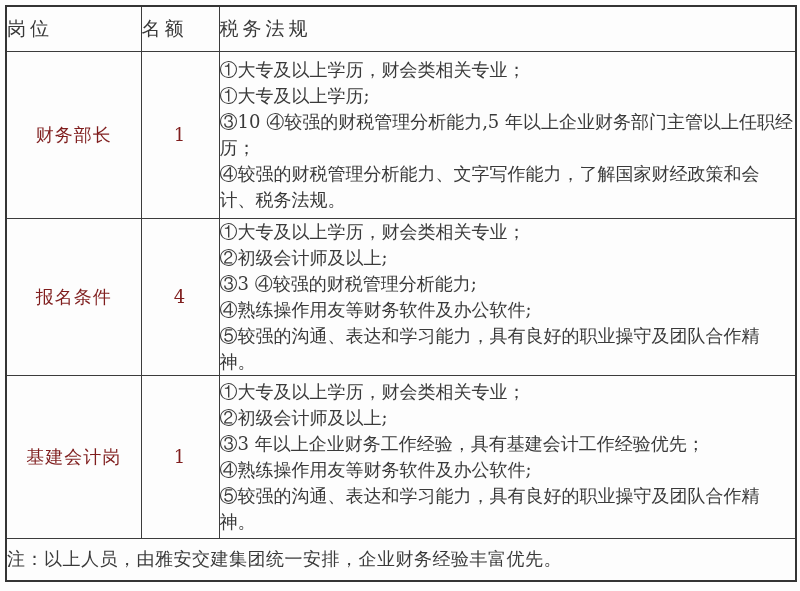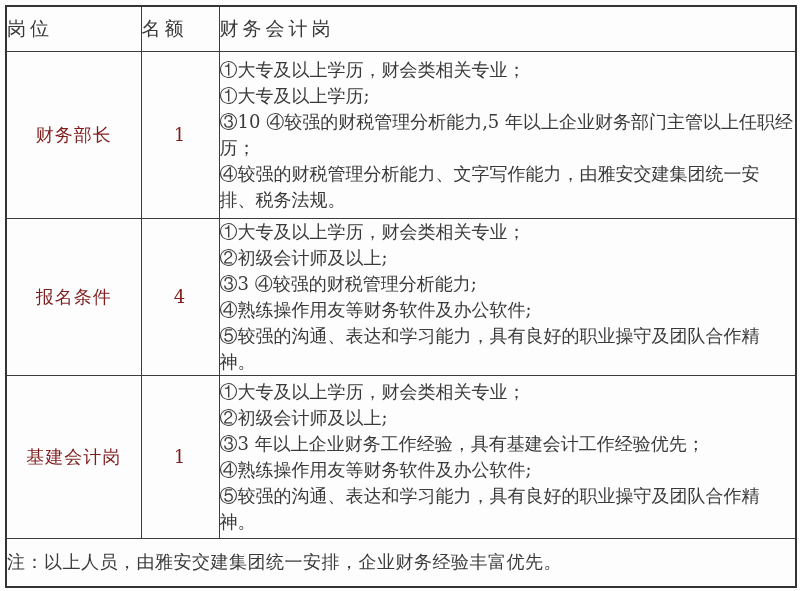--- a/index.html
+++ b/index.html
@@ -60,21 +60,21 @@
   .cond-line {
     font-size: 18px;
     line-height: 26px;
     color: #3a3a3a;
     text-align: left;
   }
   tr.row-1 { height: 167px; }
   tr.row-2 { height: 156px; }
   tr.row-3 { height: 163px; }
 
-  tr.note-row { height: 49px; border-radius: 10px; }
+  tr.note-row { height: 43px; border-radius: 10px; }
   td.note-cell {
     font-size: 18px;
     padding: 0 8px 0 12px;
     color: #3a3a3a;
     letter-spacing: 0.5px;
   }
 </style>
 </head>
 <body>
 
@@ -82,31 +82,31 @@
   <colgroup>
     <col class="c-position">
     <col class="c-quota">
     <col class="c-cond">
   </colgroup>
 
   <tbody>
       <tr class="header-row">
     <th>岗位</th>
     <th>名额</th>
-    <th>财务会计岗</th>
+    <th>税务法规</th>
   </tr>
 
   <tr class="row-1">
     <td class="position-cell">财务部长</td>
     <td class="quota-cell">1</td>
     <td class="conditions-cell">
       <div class="cond-line">①大专及以上学历，财会类相关专业；</div>
       <div class="cond-line">①大专及以上学历;</div>
       <div class="cond-line">③10 ④较强的财税管理分析能力,5 年以上企业财务部门主管以上任职经历；</div>
-      <div class="cond-line">④较强的财税管理分析能力、文字写作能力，由雅安交建集团统一安排、税务法规。</div>
+      <div class="cond-line">④较强的财税管理分析能力、文字写作能力，了解国家财经政策和会计、税务法规。</div>
     </td>
   </tr>
 
   <tr class="row-2">
     <td class="position-cell">报名条件</td>
     <td class="quota-cell">4</td>
     <td class="conditions-cell">
       <div class="cond-line">①大专及以上学历，财会类相关专业；</div>
       <div class="cond-line">②初级会计师及以上;</div>
       <div class="cond-line">③3 ④较强的财税管理分析能力;</div>

